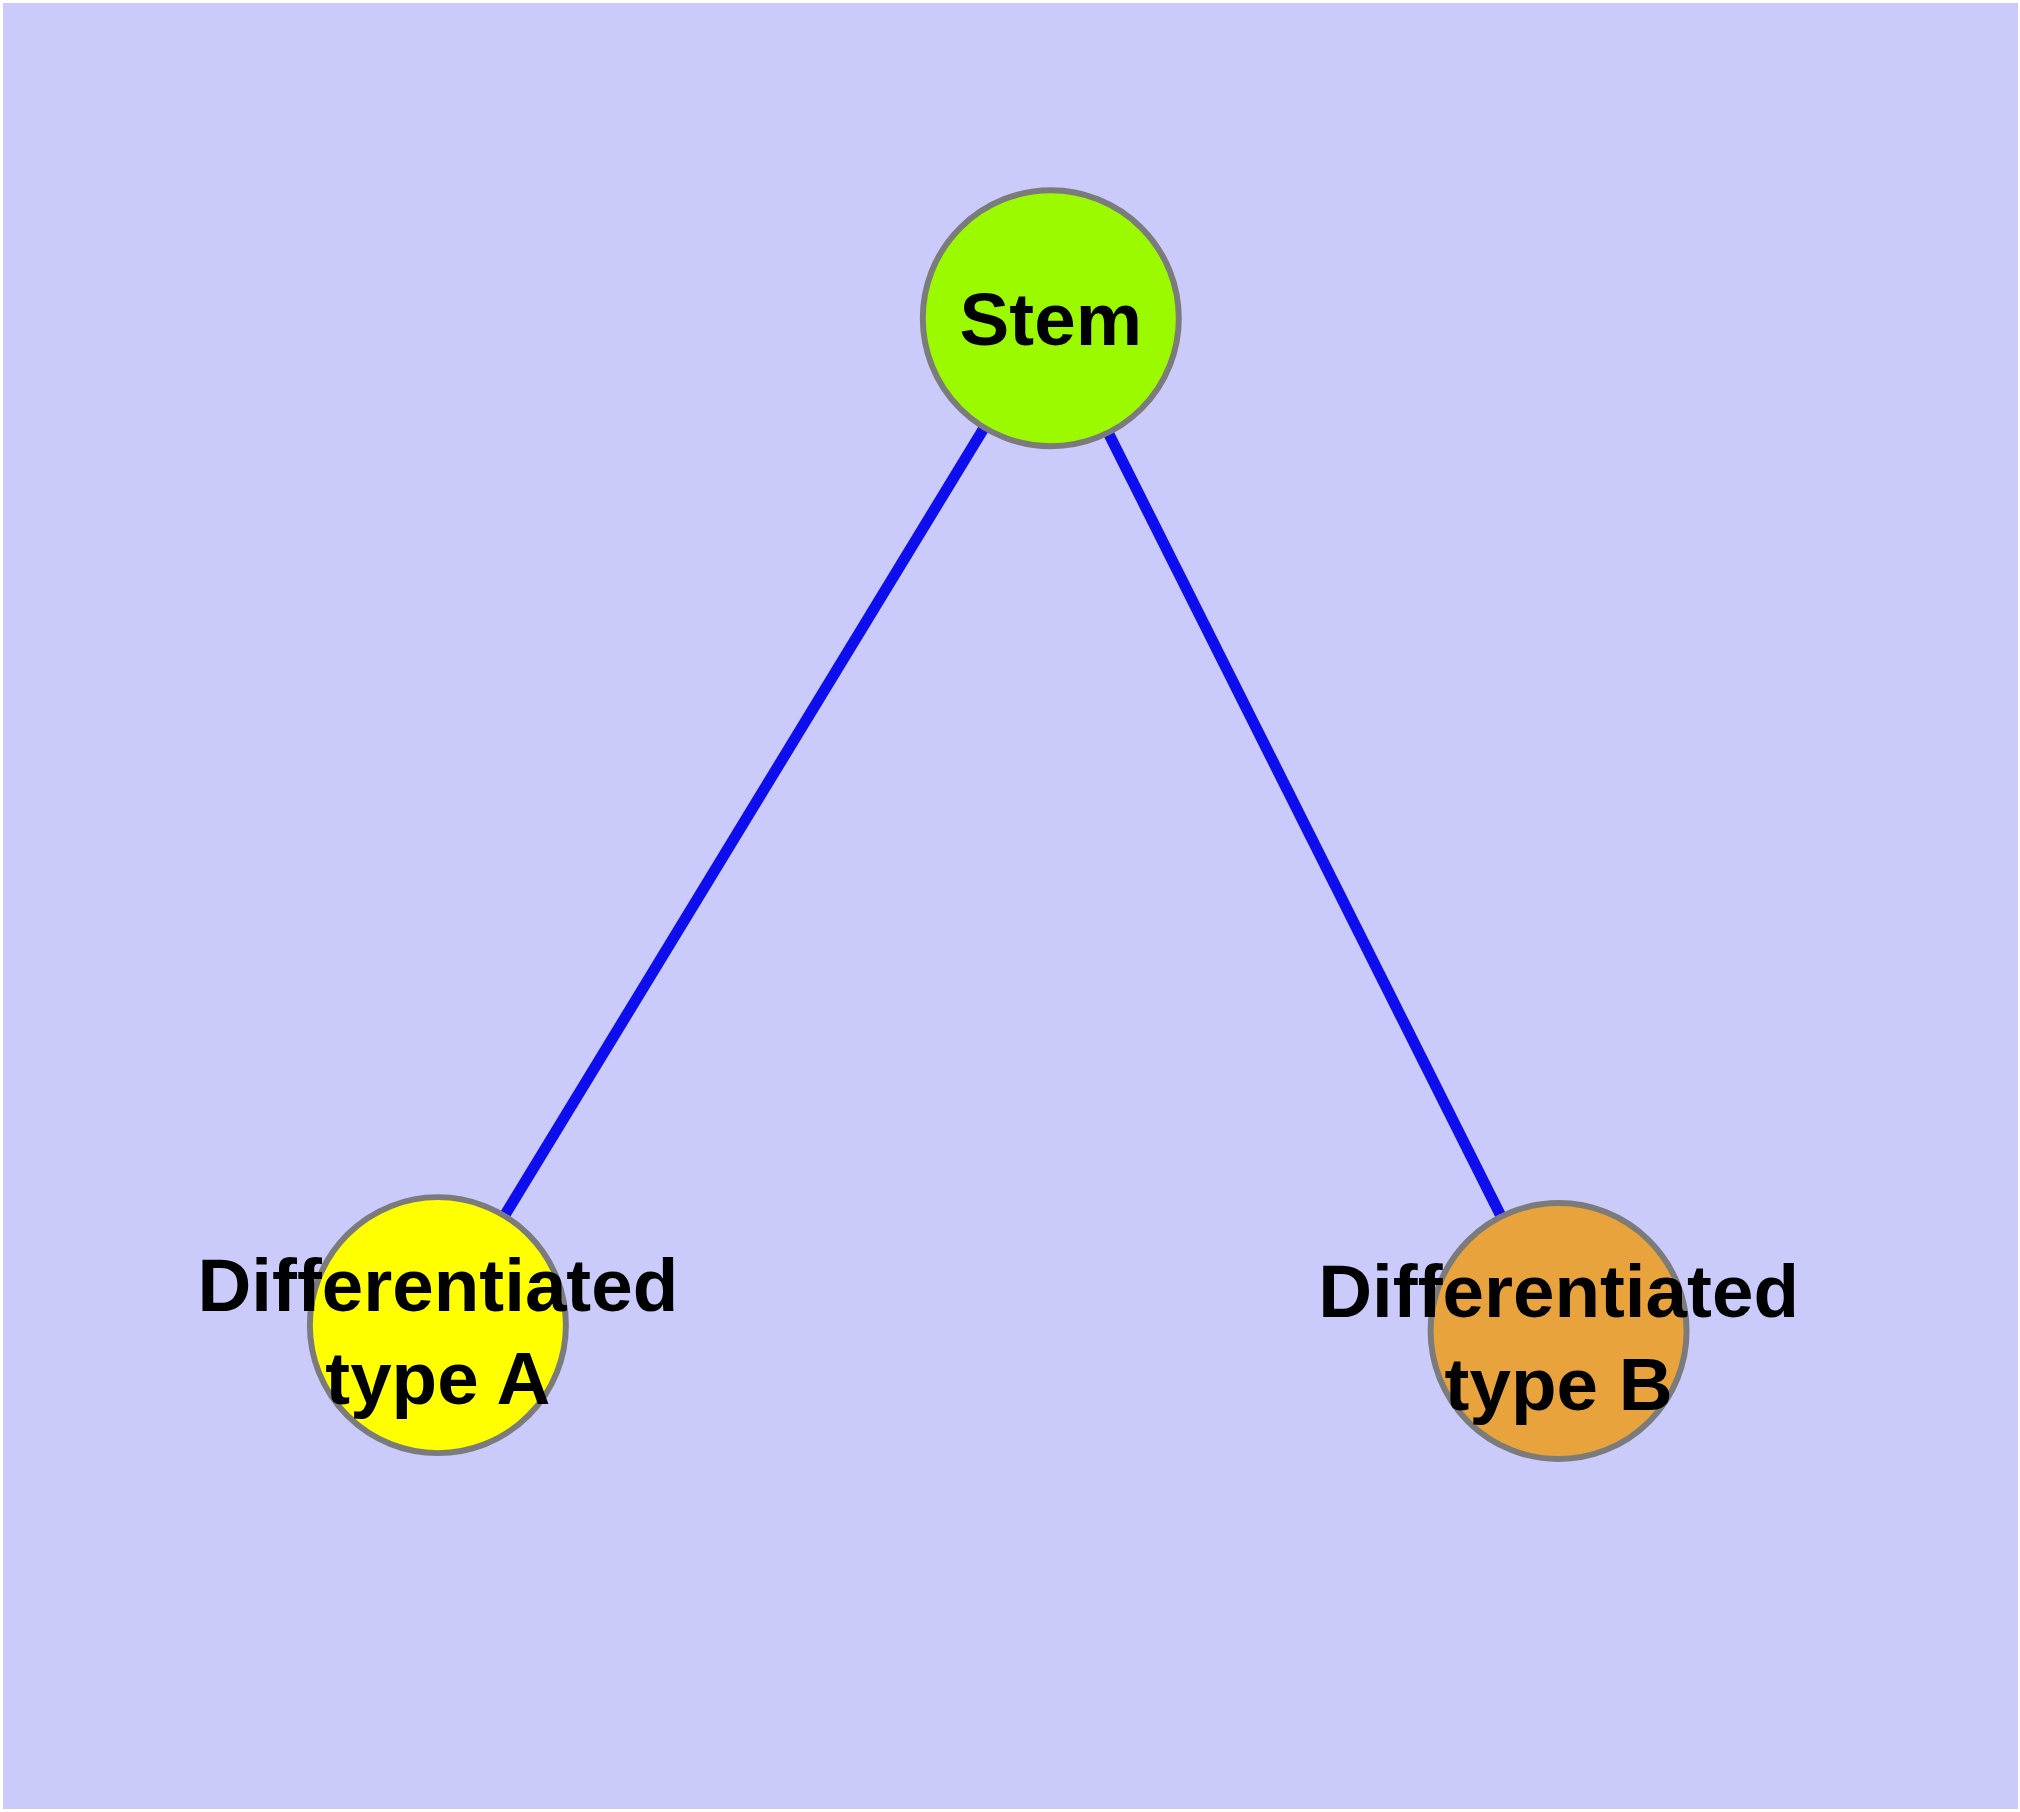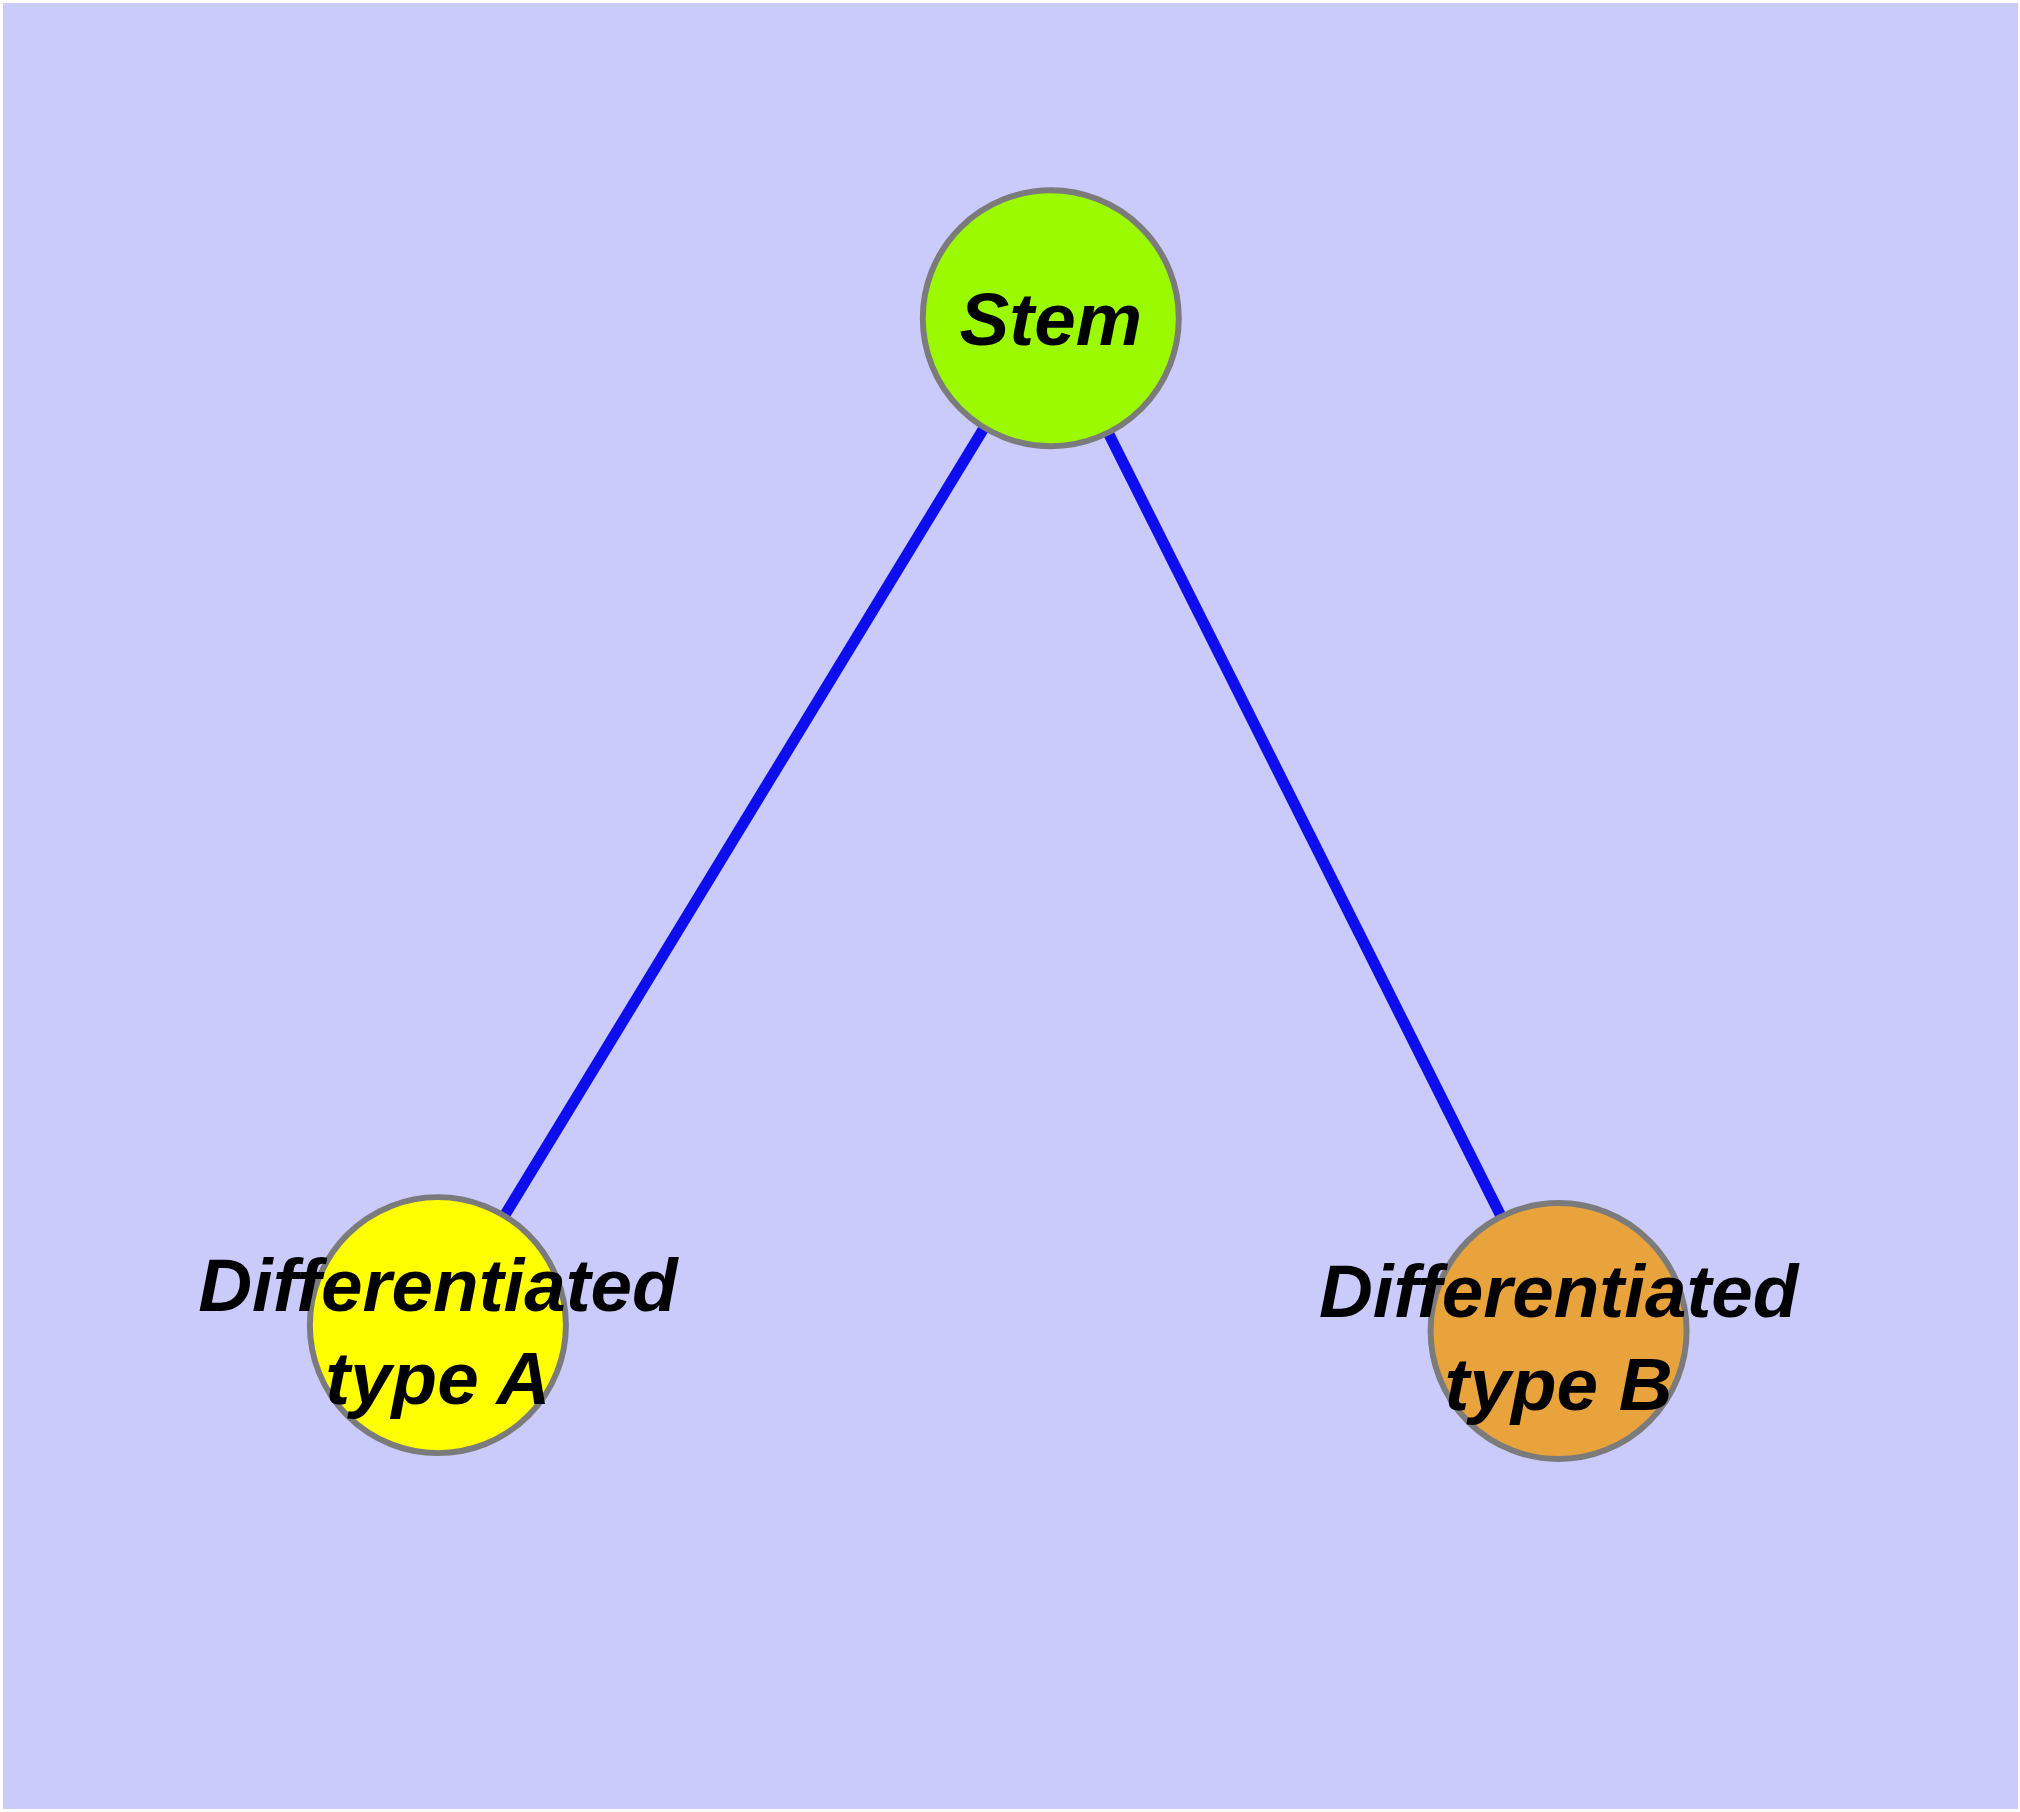--- a/index.html
+++ b/index.html
@@ -17,21 +17,20 @@
     background: var(--frame, #ffffff);
     overflow: hidden;
   }
   .canvas {
     position: absolute;
     top: 3.4px;
     left: 3.4px;
     right: 3.4px;
     bottom: 3.4px;
     background: var(--background, #cacafb);
-    font-style: italic;
   }
   svg.graph {
     position: absolute;
     top: 0;
     left: 0;
     width: 100%;
     height: 100%;
   }
   .edge {
     stroke: var(--edge, #0d0dee);

